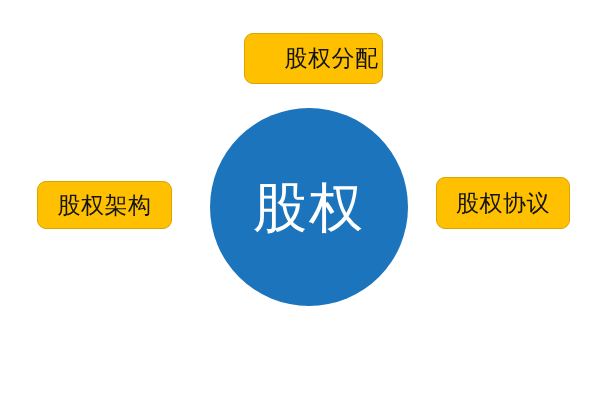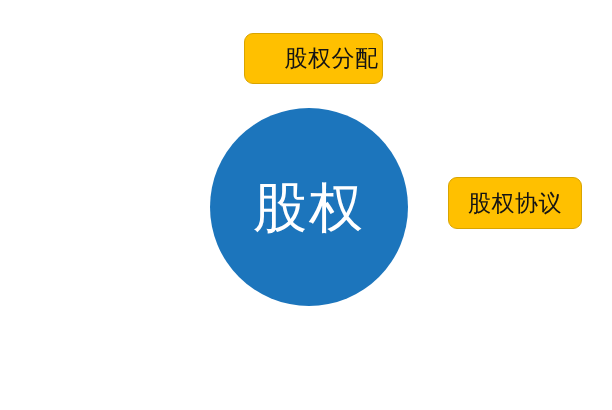--- a/index.html
+++ b/index.html
@@ -66,21 +66,21 @@
     height: 51px;
     padding-left: 36px;
   }
   .node-left {
     left: 37px;
     top: 181px;
     width: 135px;
     height: 48px;
   }
   .node-right {
-    left: 448px;
+    left: 436px;
     top: 177px;
     width: 134px;
     height: 52px;
   }
   .node-bottom {
     left: 246px;
     top: 343px;
     width: 132px;
     height: 43px;
   }
@@ -91,19 +91,22 @@
 <div id="canvas">
 
   <div class="hub">
     <div class="hub-line">股权</div>
   </div>
 
   <div class="node node-top">
     <span>股权分配</span>
   </div>
 
+  <div class="node node-left">
+    <span>股权架构</span>
+  </div>
 
   <div class="node node-right">
     <span>股权协议</span>
   </div>
 
 
 </div>
 
 </body></html>

